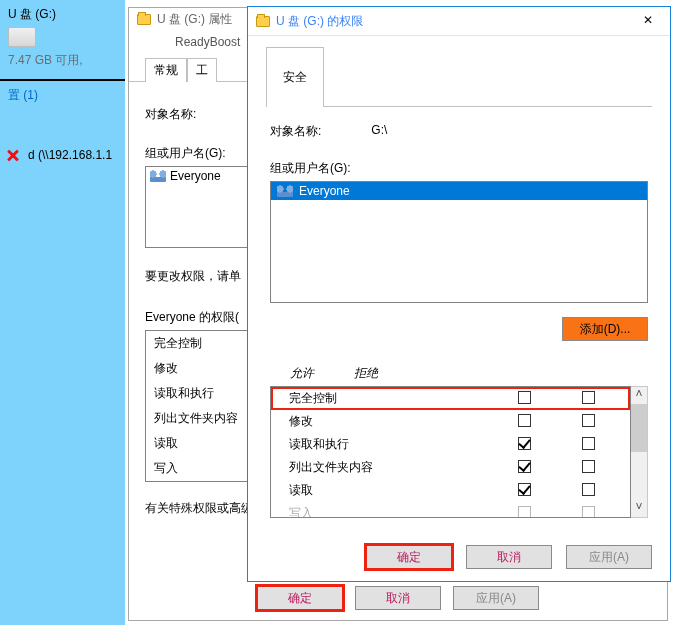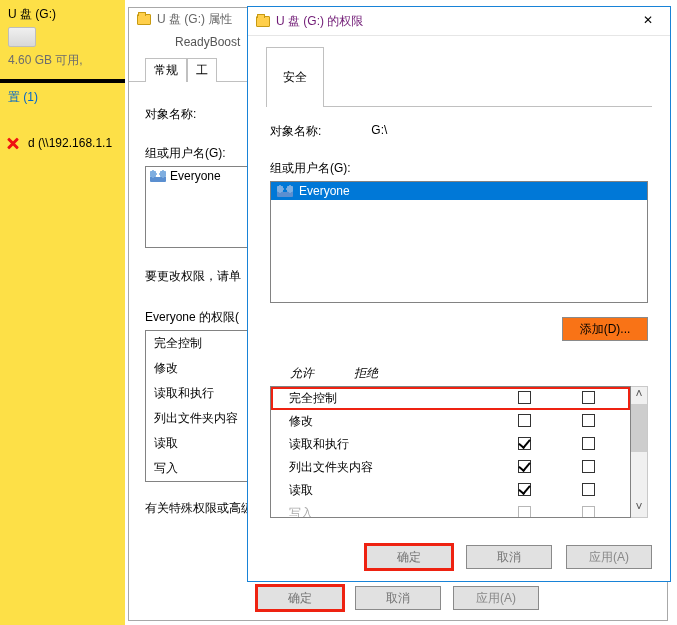--- a/index.html
+++ b/index.html
@@ -1,25 +1,25 @@
 <!DOCTYPE html>
 <html><head>
 <meta charset="utf-8">
 <style>
   * { box-sizing: border-box; font-family: "Microsoft YaHei", "Segoe UI", Tahoma, sans-serif; font-size: 12px; }
   body { margin: 0; width: 677px; height: 625px; background: #fff; position: relative; overflow: hidden; }
 
   
-  .explorer { position: absolute; left: 0; top: 0; width: 125px; height: 100%; background: #fde047; }
+  .explorer { position: absolute; left: 0; top: 0; width: 125px; height: 100%; background: #7dd3fc; }
   .drive-usb { padding: 6px 8px 2px 8px; }
   .drive-usb .label { color: #000; }
   .drive-usb .icon-slot { width: 28px; height: 20px; background: linear-gradient(#f0f0f0,#d8d8d8); border:1px solid #bdbdbd; border-radius:2px; display:inline-block; margin-top:4px; }
   .drive-usb .free { color: #6d6d6d; margin-top: 2px; }
-  .crumb-row { border-top:4px solid #000000; margin-top:8px; padding:6px 8px 10px 8px; color:#0066cc; }
-  .net-item { display:flex; align-items:center; gap:6px; margin-top:18px; padding-left:4px; }
+  .crumb-row { border-top:2px solid #000000; margin-top:8px; padding:6px 8px 10px 8px; color:#0066cc; }
+  .net-item { display:flex; align-items:center; gap:6px; margin-top:32px; padding-left:4px; }
   .net-item .red-x { position:relative; width:18px; height:18px; }
   .net-item .red-x::before, .net-item .red-x::after { content:""; position:absolute; left:2px; top:8px; width:14px; height:3px; background:#e11; border-radius:1px; }
   .net-item .red-x::before { transform: rotate(45deg); }
   .net-item .red-x::after  { transform: rotate(-45deg); }
   .net-item .txt { color:#000; }
 
   
   .props { position:absolute; left:128px; top:7px; width:540px; height:614px; background:#fff; border:1px solid #a8a8a8; }
   .props-titlebar { display:flex; align-items:center; gap:6px; padding:3px 8px; color:#666; }
   .folder-icon { width:14px; height:11px; display:inline-block; background:#ffcf4b; border:1px solid #c79a12; border-radius:1px; position:relative; }
@@ -39,28 +39,28 @@
      background-position: 0 0, 6px 0, 0 7px;
      background-repeat:no-repeat; border-radius:1px;
   }
   .props-hint { margin-top:20px; }
   .perm-header { margin-top:24px; }
   .perm-list-box { border:1px solid #828282; width:214px; margin-top:4px; }
   .perm-list-box .row { padding:4px 8px; }
   .props-advanced { margin-top:18px; }
 
   .props-buttons { position:absolute; left:0; right:0; bottom:10px; display:flex; gap:12px; justify-content:center; }
-  .btn { min-width:86px; height:24px; line-height:22px; text-align:center; border:1px solid #8a8a8a; background:#e1e1e1; color:#737373; }
+  .btn { min-width:86px; height:24px; line-height:22px; text-align:center; border:1px solid #8a8a8a; background:#e1e1e1; color:#be185d; }
   .btn.disabled { color:#888; }
   .red-box { outline:3px solid #e21; outline-offset:-1px; }
 
   
   .perms { position:absolute; left:247px; top:6px; width:424px; height:576px; background:#fff; border:1px solid #1883d7; }
   .perms-titlebar { display:flex; align-items:center; padding:4px 8px; border-bottom:1px solid #e6e6e6; }
-  .perms-titlebar .title { flex:1; color:#701a75; }
+  .perms-titlebar .title { flex:1; color:#3b82f6; }
   .close-x { width:28px; height:20px; text-align:center; line-height:18px; color:#000; }
   .perms-pad { padding:10px 18px 0 18px; }
   .perms-tabs { display:flex; border-bottom:1px solid #c0c0c0; }
   .perms-tabs .tab { padding:21px 16px; }
 
   .obj-row { display:flex; gap:50px; margin:16px 4px 0 4px; }
   .gulabel { margin:20px 4px 4px 4px; }
   .gulist { border:1px solid #828282; height:122px; margin:0 4px; overflow:hidden; }
   .gulist .sel { background:#0078d7; color:#fff; display:flex; align-items:center; gap:6px; padding:2px 6px; }
   .gulist .sel .grp-icon { filter:none; }
@@ -86,21 +86,21 @@
 
   .perms-buttons { position:absolute; left:0; right:0; bottom:12px; display:flex; gap:14px; justify-content:flex-end; padding-right:18px; }
 </style>
 </head>
 <body>
 
 <div class="explorer">
   <div class="drive-usb">
     <div class="label">U 盘 (G:)</div>
     <span class="icon-slot"></span>
-    <div class="free">4.60 GB 可用,</div>
+    <div class="free">7.47 GB 可用,</div>
   </div>
   <div class="crumb-row">置 (1)</div>
   <div class="net-item">
     <span class="red-x"></span>
     <span class="txt">d (\\192.168.1.1</span>
   </div>
 </div>
 
 <div class="props">
   <div class="props-titlebar">

